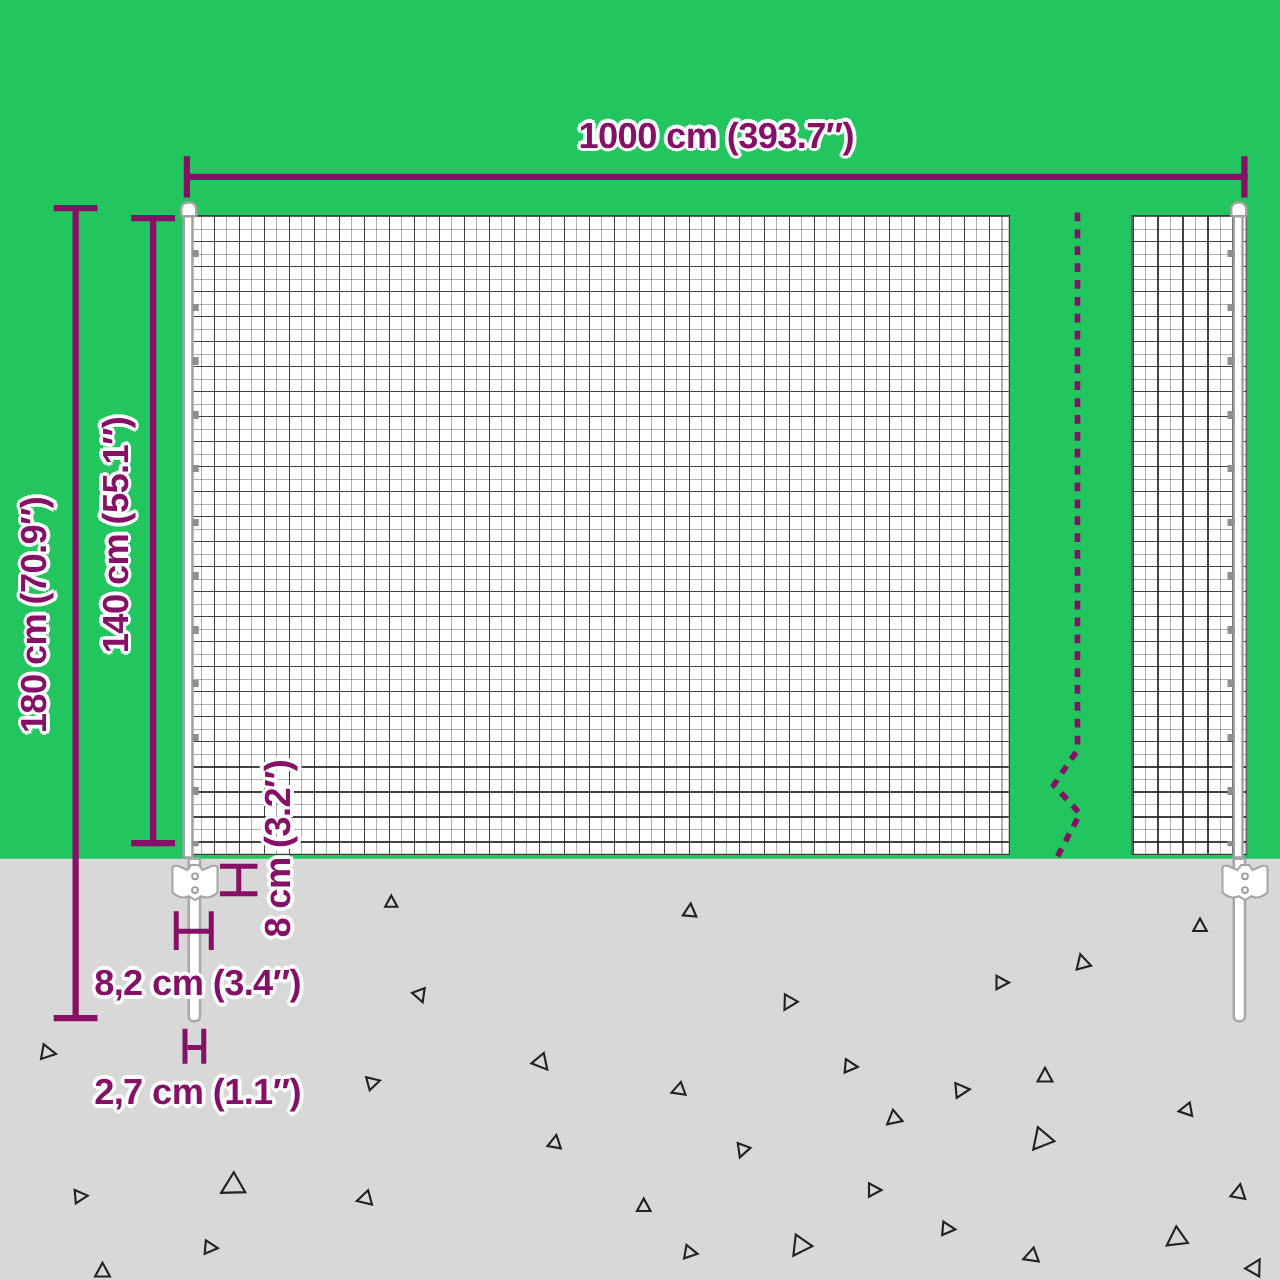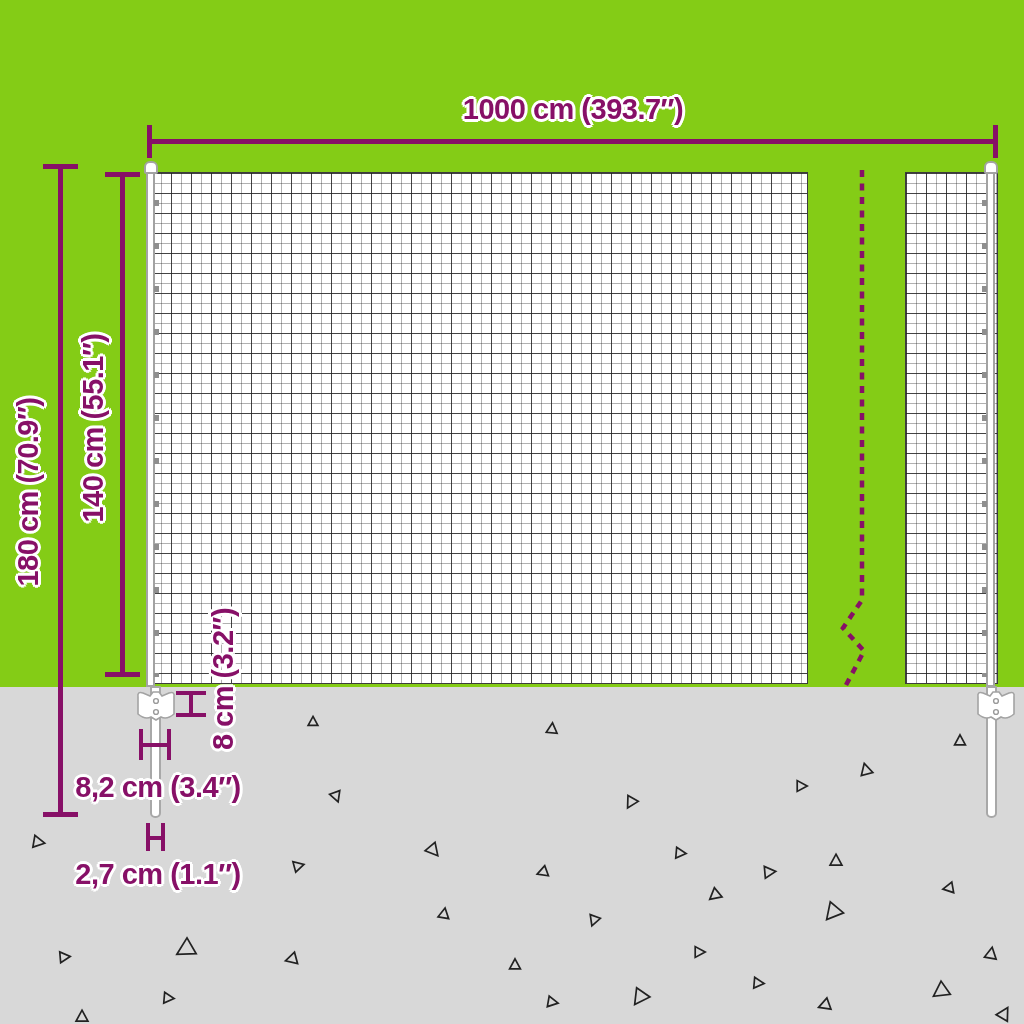--- a/index.html
+++ b/index.html
@@ -1,17 +1,17 @@
 <!DOCTYPE html>
 <html style="--dim: #871067; --ground: #d8d8d8;"><head>
 <meta charset="utf-8">
 <style>
   html,body{margin:0;padding:0;background:#fff;}
   .stage{
-    position:relative;width:1024px;height:1024px;overflow:hidden;background:#84cc16;
+    position:relative;width:1024px;height:1024px;overflow:hidden;background:#22c55e;
     font-family:"Liberation Sans", sans-serif;
   }
   
   .ground{position:absolute;left:0;top:687px;width:1024px;height:337px;background:var(--ground,#d8d8d8);z-index:0;}
   .tri-layer{position:absolute;left:0;top:0;width:1024px;height:1024px;z-index:1;}
   
   .mesh{
     position:absolute;top:172px;height:512px;background:#fff;z-index:2;
     border:1px solid #3c3c3c;box-sizing:border-box;
     background-image:

